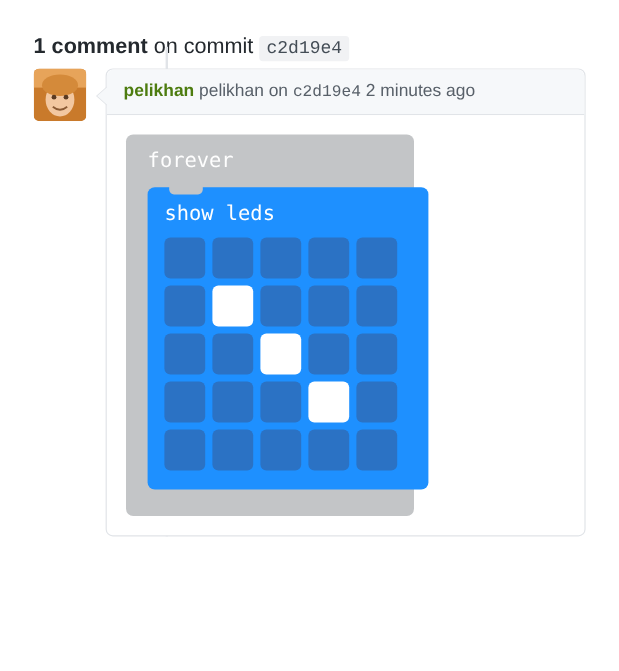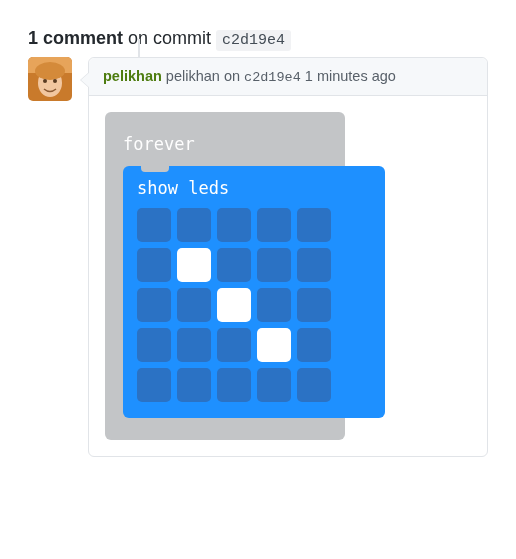--- a/index.html
+++ b/index.html
@@ -96,37 +96,37 @@
     border-width: 8px 9px 8px 0;
     border-color: transparent #f6f8fa transparent transparent;
   }
   .comment-body {
     padding: 16px;
   }
   
   .block-canvas {
     background: #c3c5c7;
     border-radius: 6px;
-    padding: 20px 12px 22px 12px;
+    padding: 10px 12px 22px 12px;
     width: 240px;
     font-family: Menlo, Consolas, monospace;
     color: #fff;
     position: relative;
   }
   .forever-label {
     font-size: 17px;
     margin: 2px 0 12px 6px;
     color: #fefefe;
   }
   .showleds-block {
     background: #1e90ff;
     border-radius: 6px;
     padding: 12px 14px 16px 14px;
     margin-left: 6px;
-    width: 262px;
+    width: 234px;
     position: relative;
   }
   .showleds-block::before {
     content: "";
     position: absolute;
     top: -1px;
     left: 18px;
     width: 28px;
     height: 7px;
     background: #c3c5c7;
@@ -172,21 +172,21 @@
       <circle cx="27" cy="24" r="2" fill="#5a3b22"></circle>
       <path d="M16 32 Q22 37 28 32" stroke="#8a5a34" stroke-width="1.5" fill="none"></path>
     </svg>
   </div>
 
   <div class="comment">
     <div class="comment-header">
       <a class="author">pelikhan</a>
       <span>pelikhan on</span>
       <a class="hash-inline">c2d19e4</a>
-      <span>1 minutes ago</span>
+      <span>2 minutes ago</span>
     </div>
     <div class="comment-body">
       <div class="block-canvas">
         <div class="forever-label">forever</div>
         <div class="showleds-block">
           <div class="showleds-label">show leds</div>
           <div class="led-grid" id="led-grid">
               <div class="led"></div>
               <div class="led"></div>
               <div class="led"></div>

